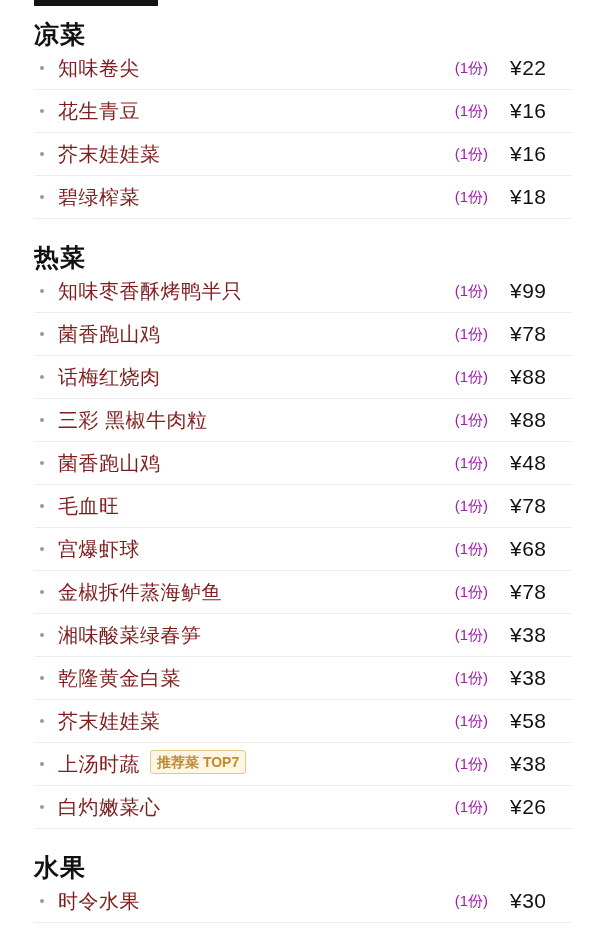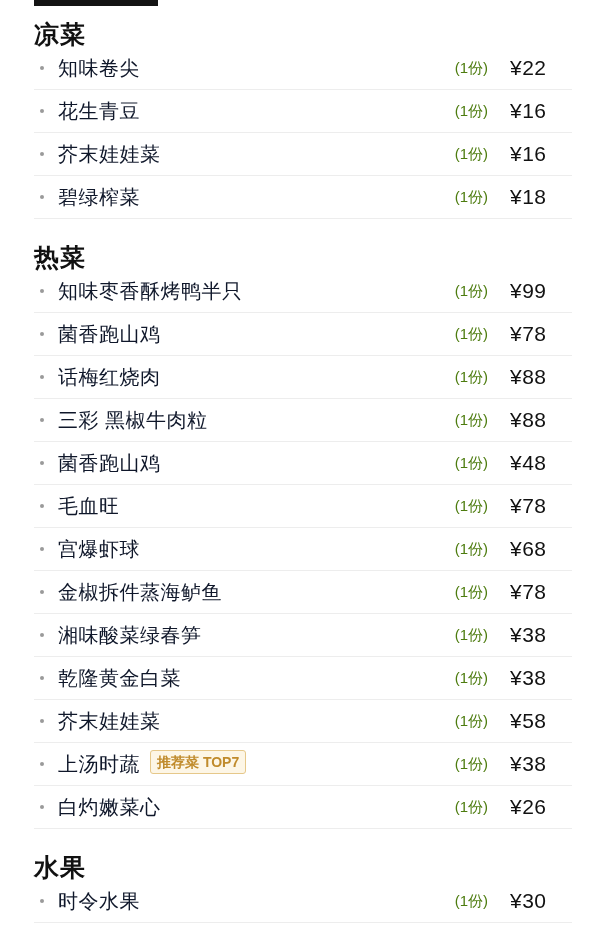--- a/index.html
+++ b/index.html
@@ -71,21 +71,21 @@
   }
   .bullet span {
     display: block;
     width: 4px;
     height: 4px;
     border-radius: 50%;
     background: #9a9a9a;
   }
   .item-name {
     font-size: 20px;
-    color: #0f172a;
+    color: #7f1d1d;
     padding-left: 8px;
     white-space: nowrap;
     letter-spacing: 0.5px;
   }
   .badge {
     display: inline-block;
     margin-left: 10px;
     border: 1px solid #e6c88a;
     background: #fdf6e6;
     color: #c08b2c;
@@ -94,21 +94,21 @@
     padding: 4px 6px;
     border-radius: 3px;
     vertical-align: middle;
     position: relative;
     top: -2px;
     font-weight: bold;
   }
   .spacer { flex: 1 1 auto; }
   .qty {
     font-size: 15px;
-    color: #4d7c0f;
+    color: #a21caf;
     margin-right: 22px;
     white-space: nowrap;
   }
   .price {
     font-size: 21px;
     color: #111;
     font-weight: normal;
     min-width: 62px;
     text-align: left;
     white-space: nowrap;

